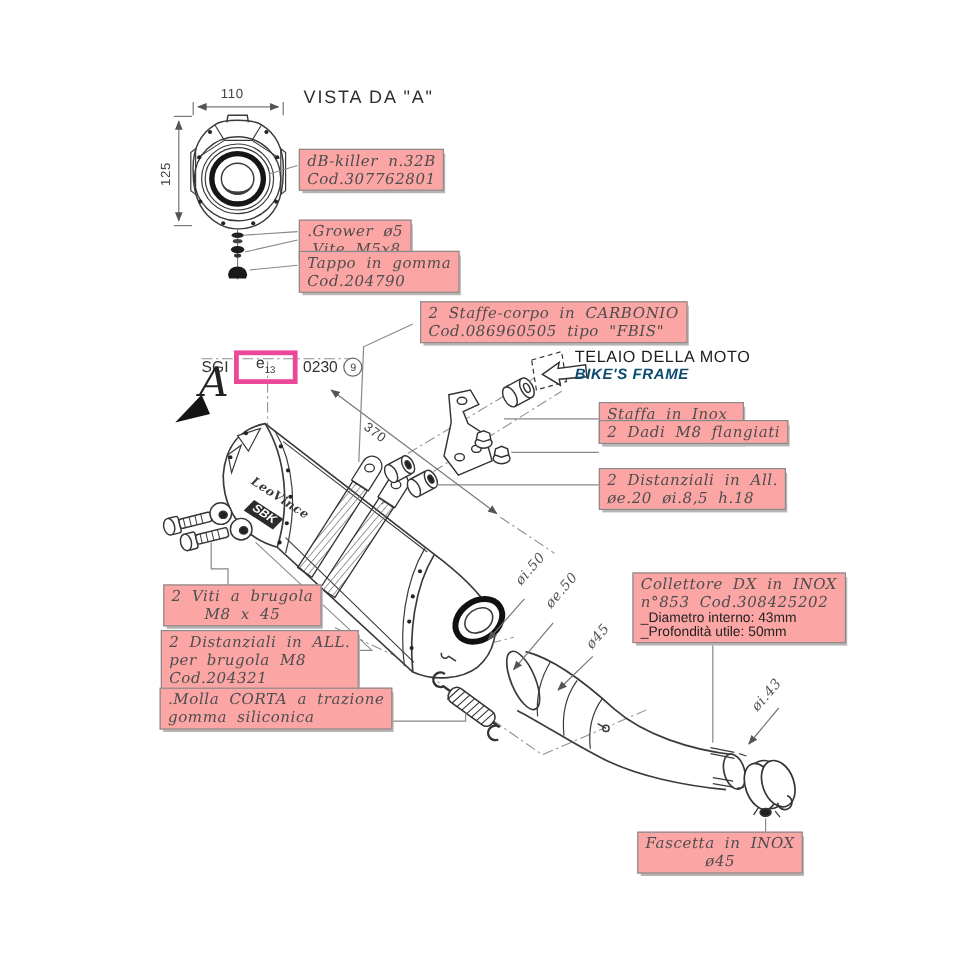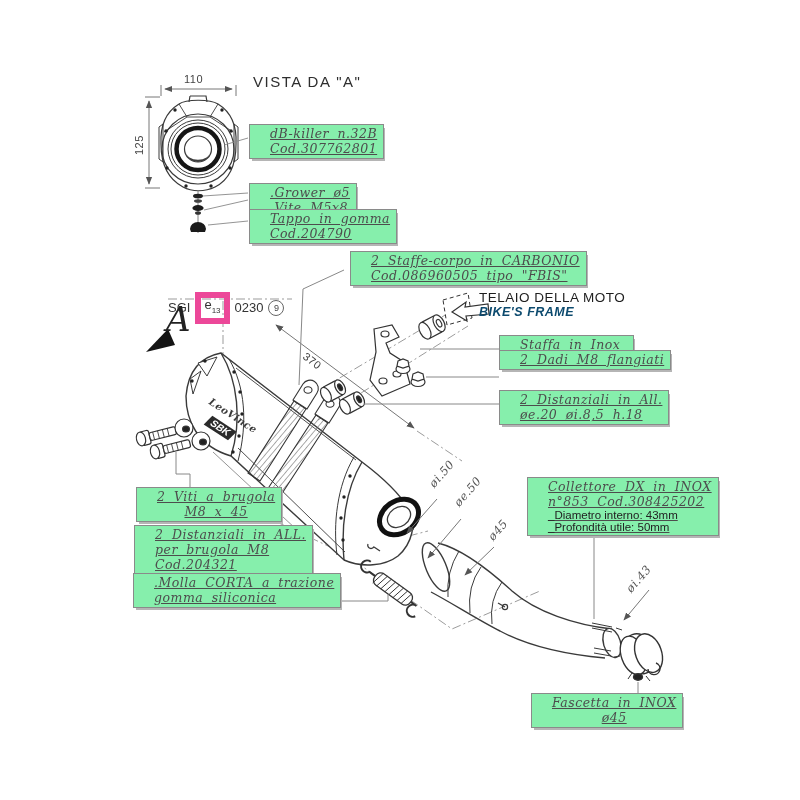--- a/index.html
+++ b/index.html
@@ -1,36 +1,36 @@
 <!DOCTYPE html>
 <html><head>
 <meta charset="utf-8">
 <style>
   html,body{margin:0;padding:0;background:#fff;}
   #stage{position:relative;width:800px;height:800px;background:#fff;overflow:hidden;
          font-family:"DejaVu Serif",serif;}
   svg{position:absolute;left:0;top:0;}
   .abs{position:absolute;white-space:nowrap;}
   
-  .cb{position:absolute;border:1px solid #8a8a8a;background:#86efac;padding:1px 6px 2px 20px;
+  .cb{position:absolute;border:1px solid #8a8a8a;background:#fca5a5;padding:1px 6px 2px 6px;
       box-shadow:2px 3px 0 -1px #b5b5b5;color:#4d4d4d;font:italic 12.5px "DejaVu Serif",serif;
-      letter-spacing:.5px;word-spacing:4px;line-height:1.2;text-decoration:underline;}
+      letter-spacing:.5px;word-spacing:4px;line-height:1.2;}
   .cb .cl{display:block;white-space:nowrap;}
   .cb.center{text-align:center;}
   .cb .plain{display:block;font:11.5px "Liberation Sans",sans-serif;font-style:normal;
              color:#222;letter-spacing:0;word-spacing:0;white-space:nowrap;}
   .dim{font:11px "Liberation Sans",sans-serif;color:#444;letter-spacing:.5px;}
   .dimi{font:italic 11.5px "DejaVu Serif",serif;color:#555;letter-spacing:.5px;}
   .vista-title{font:15px "Liberation Sans",sans-serif;letter-spacing:1.5px;color:#2e2e2e;}
   .telaio1{font:13.5px "Liberation Sans",sans-serif;letter-spacing:.5px;color:#1e1e1e;}
   .telaio2{font:italic bold 12.5px "Liberation Sans",sans-serif;color:#0c4a6e;letter-spacing:.5px;}
   .bigA{font:italic 34px "DejaVu Serif",serif;color:#222;}
   
   .sgi{display:flex;align-items:center;gap:5px;font:13px "Liberation Sans",sans-serif;color:#333;}
-  .ebox{border:6px solid #ec4899;padding:0 3px;line-height:14px;font-size:13px;}
+  .ebox{border:4px solid #ec4899;padding:0 14px;line-height:14px;font-size:13px;}
   .ebox sub{font-size:8px;}
   .circ9{display:inline-block;width:14px;height:14px;border:1px solid #666;border-radius:50%;
          font-size:9px;line-height:14px;text-align:center;color:#444;}
   
   .logo{transform:rotate(33deg);transform-origin:0 0;}
   .lv{font:italic bold 10px "DejaVu Serif",serif;color:#3a3a3a;letter-spacing:.5px;}
   .sbk{display:inline-block;margin:1px 0 0 9px;background:#2b2b2b;color:#fff;
        font:bold 10px "Liberation Sans",sans-serif;padding:0 4px 1px 4px;transform:skewX(-12deg);}
 </style>
 </head>

